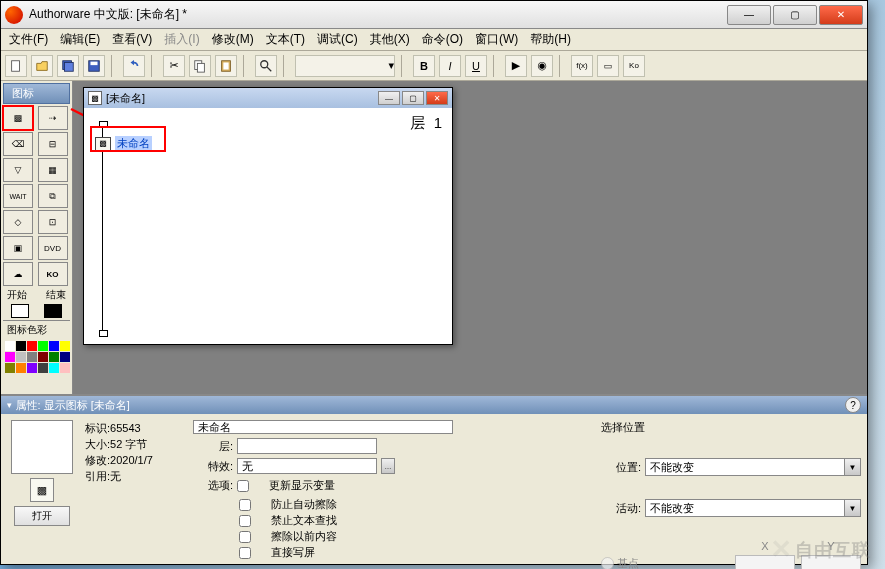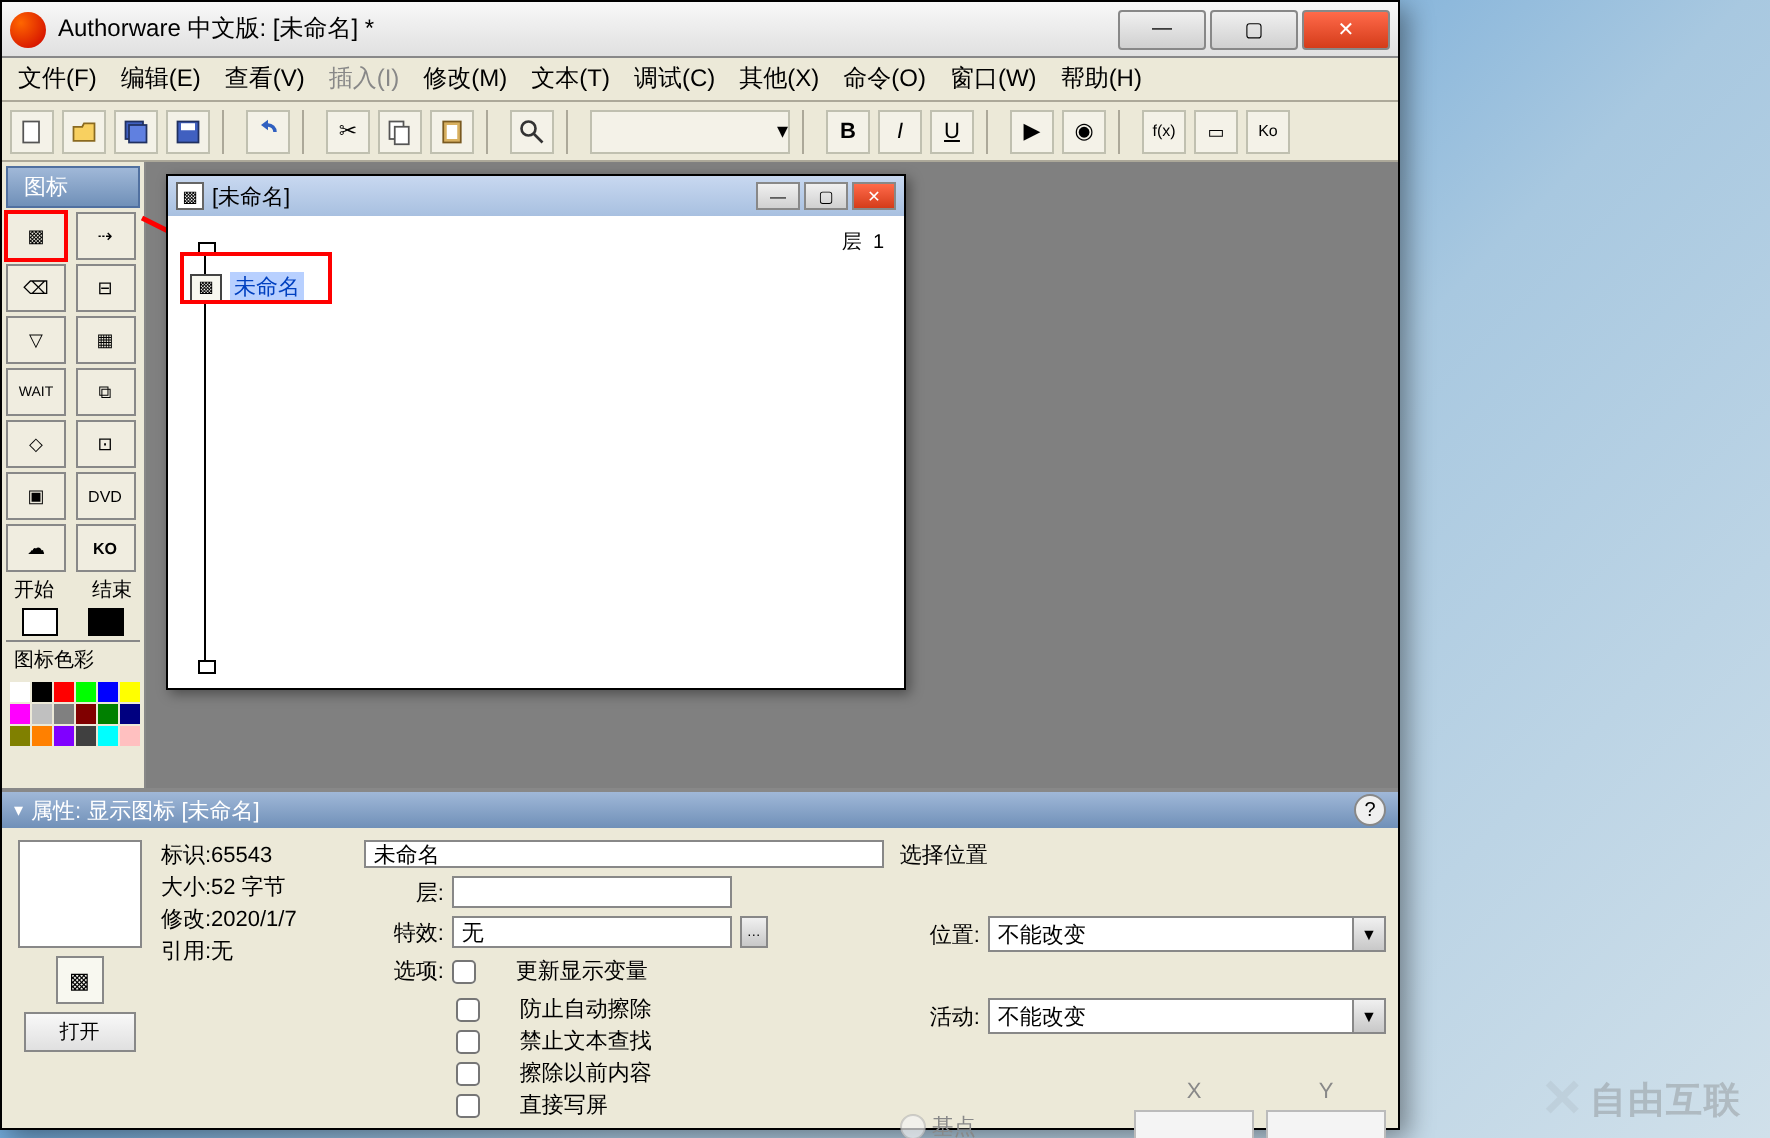--- a/index.html
+++ b/index.html
@@ -1,17 +1,17 @@
 <!DOCTYPE html>
 <html><head>
 <meta charset="utf-8">
 <style>
 * { box-sizing: border-box; margin: 0; padding: 0; font-family: "Microsoft YaHei", SimSun, Arial, sans-serif; }
 body { background: linear-gradient(135deg, #3b7bc4 0%, #5a9bd4 30%, #a8c8e0 60%, #d0e0ea 100%); width: 885px; height: 569px; overflow: hidden; position: relative; }
-.window { position: absolute; top: 0; left: 0; width: 700px; height: 565px; background: #c0c0c0; border: 1px solid #000; box-shadow: 4px 4px 12px rgba(0,0,0,0.4); }
+.window { position: absolute; top: 0; left: 0; width: 868px; height: 565px; background: #c0c0c0; border: 1px solid #000; box-shadow: 4px 4px 12px rgba(0,0,0,0.4); }
 .titlebar { height: 28px; background: linear-gradient(#f8f8f8, #e0e0e0); display: flex; align-items: center; padding: 0 4px; border-bottom: 1px solid #888; }
 .titlebar .app-icon { width: 18px; height: 18px; border-radius: 50%; background: radial-gradient(circle at 30% 30%, #ff6600, #cc0000); margin-right: 6px; }
 .titlebar .title { font-size: 12px; color: #000; flex: 1; }
 .winbtns { display: flex; gap: 0; }
 .winbtn { width: 44px; height: 20px; border: 1px solid #888; background: linear-gradient(#f0f0f0,#d0d0d0); font-size: 10px; display:flex; align-items:center; justify-content:center; border-radius:2px; margin-left:2px; cursor:pointer;}
 .winbtn.close { background: linear-gradient(#ff6a4a,#d43c1a); color:#fff; }
 .menubar { background:#ece9d8; height:22px; display:flex; align-items:center; padding:0 2px; font-size:12px; border-bottom:1px solid #aca899;}
 .menuitem { padding:2px 6px; cursor:pointer; }
 .menuitem.disabled { color:#888; }
 .toolbar { background:#ece9d8; height:30px; display:flex; align-items:center; padding:2px 4px; border-bottom:1px solid #aca899; gap:4px;}
@@ -36,21 +36,21 @@
 
 .canvas { flex:1; position:relative; background:#808080;}
 .docwin { position:absolute; top:6px; left:10px; width:370px; height:258px; background:#fff; border:1px solid #000; box-shadow:2px 2px 6px rgba(0,0,0,.4);}
 .docwin .dtitle { background:linear-gradient(#c8d8f0,#a8c0e0); height:20px; display:flex; align-items:center; font-size:11px; padding:0 4px;}
 .docwin .dtitle .dicon { width:14px; height:14px; border:1px solid #666; margin-right:4px; background:#fff; display:flex; align-items:center; justify-content:center; font-size:8px;}
 .docwin .dtitle .dtext { flex:1;}
 .docwin .dbtns { display:flex; gap:2px;}
 .dbtn { width:22px; height:14px; border:1px solid #888; background:linear-gradient(#f0f0f0,#d0d0d0); font-size:8px; display:flex; align-items:center; justify-content:center; cursor:pointer;}
 .dbtn.close { background:linear-gradient(#ff6a4a,#d43c1a); color:#fff;}
 .docbody { position:relative; height:calc(100% - 20px); padding:6px 8px;}
-.layer-label { position:absolute; top:6px; right:10px; font-size:10px;}
+.layer-label { position:absolute; top:6px; right:10px; font-size:15px;}
 .flowline { position:absolute; left:18px; top:16px; width:1px; height:210px; background:#000;}
 .flowline::before, .flowline::after { content:""; position:absolute; left:-3px; width:7px; height:5px; background:#fff; border:1px solid #000;}
 .flowline::before { top:-3px;}
 .flowline::after { bottom:-3px;}
 .node { position:absolute; left:11px; top:28px; display:flex; align-items:center; gap:4px;}
 .node-icon { width:16px; height:14px; border:1px solid #444; background:#f8f8f0; display:flex; align-items:center; justify-content:center; font-size:8px;}
 .node-label { font-size:11px; color:#0040c0; background:#b8d0ff; padding:0 2px;}
 .red-box { position:absolute; border:2px solid #ff0000; pointer-events:none;}
 .red-arrow { position:absolute; width:50px; height:30px; pointer-events:none;}
 .red-arrow svg { width:100%; height:100%;}

